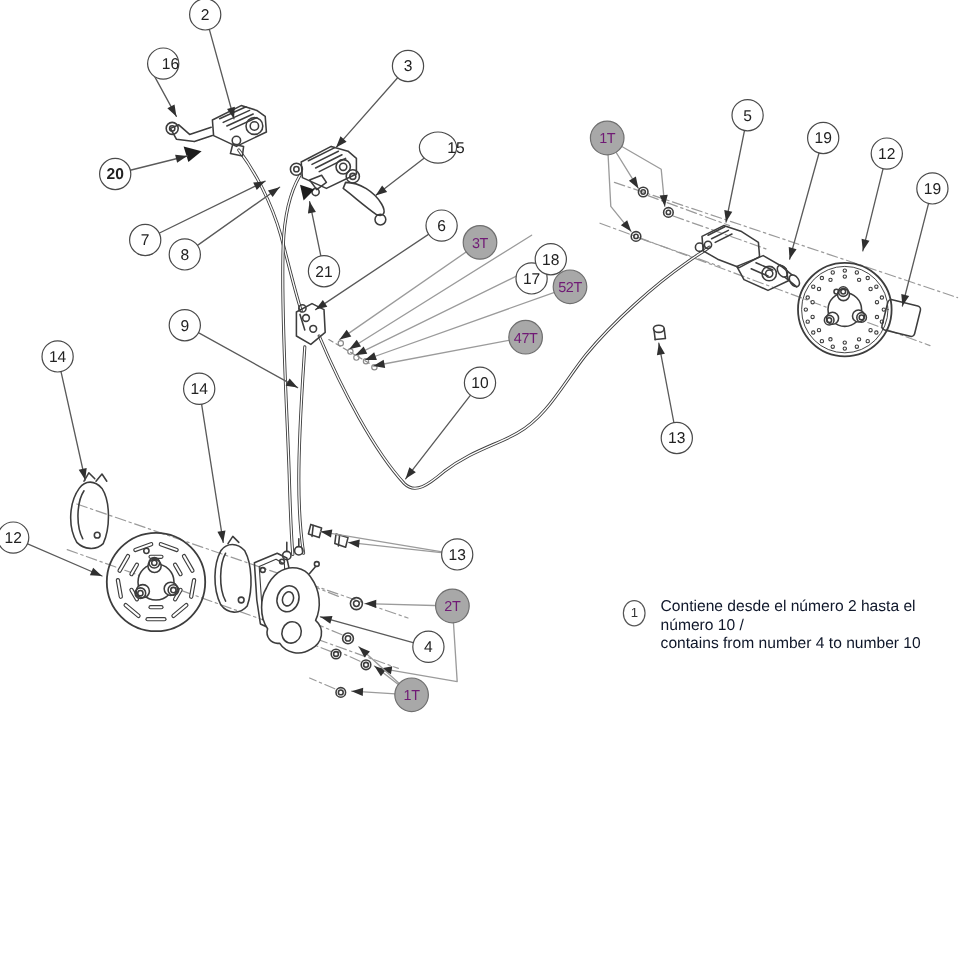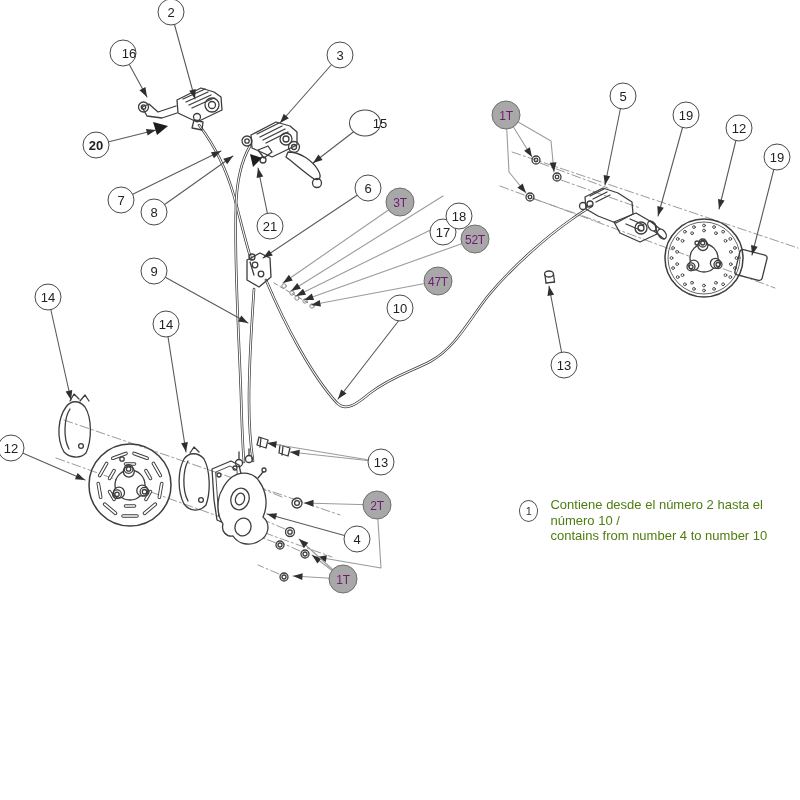--- a/index.html
+++ b/index.html
@@ -9,21 +9,21 @@
   .balloon{position:absolute;transform:translate(-50%,-50%);box-sizing:border-box;
            display:flex;align-items:center;justify-content:center;border-radius:50%;
            background:#fff;border:1.5px solid #4a4a4a;color:#222;
            width:27px;height:27px;font-size:13px;line-height:1;}
   .balloon.gray{width:29px;height:29px;background:#a8a8a8;border-color:#6f6f6f;
                 color:#701a75;font-size:12px;letter-spacing:-0.3px;}
   .note{position:absolute;left:519px;top:497px;display:flex;align-items:flex-start;}
   .note-circle{width:22px;height:22px;border:1.3px solid #555;border-radius:50%;
                box-sizing:border-box;display:flex;align-items:center;justify-content:center;
                font-size:11px;color:#333;margin-top:3px;}
-  .note-text{margin-left:12px;color:#4d7c0f;font-size:13px;line-height:15.5px;}
+  .note-text{margin-left:12px;color:#0f172a;font-size:13px;line-height:15.5px;}
 </style>
 </head>
 <body>
 
 <div class="stage">
 
 <svg id="drawing" width="800" height="800" viewBox="0 0 800 800" fill="none" stroke="#3d3d3d" stroke-width="1.3" stroke-linejoin="round" stroke-linecap="round">
 
   <g stroke="#9a9a9a" stroke-width="1" stroke-dasharray="9 3 2 3">
     <line x1="64" y1="420" x2="340" y2="515"></line>
@@ -373,34 +373,34 @@
         <polygon points="0,0 -9.5,3.4 -9.5,-3.4" fill="#2f2f2f" stroke="none" transform="translate(719,209) rotate(103.86968643850506)"></polygon>
         <polyline points="777,157 752,255" stroke="#5a5a5a" stroke-width="1.1" fill="none"></polyline>
         <polygon points="0,0 -9.5,3.4 -9.5,-3.4" fill="#2f2f2f" stroke="none" transform="translate(752,255) rotate(104.31104126260642)"></polygon>
         <polyline points="564,365 549,286" stroke="#5a5a5a" stroke-width="1.1" fill="none"></polyline>
         <polygon points="0,0 -9.5,3.4 -9.5,-3.4" fill="#2f2f2f" stroke="none" transform="translate(549,286) rotate(-100.75096699318806)"></polygon>
       </g>
 </svg>
 
 <div id="balloon-layer">
       <div class="balloon" style="left: 171px; top: 12px;">2</div>
-      <div class="balloon" style="left: 123px; top: 53px; padding-left: 12px;">16</div>
+      <div class="balloon" style="left: 136px; top: 53px; padding-left: 12px;">16</div>
       <div class="balloon" style="left: 340px; top: 55px;">3</div>
       <div class="balloon" style="left: 96px; top: 145px; font-weight: bold;">20</div>
       <div class="balloon" style="left: 365px; top: 123px; padding-left: 30px;">15</div>
       <div class="balloon" style="left: 121px; top: 200px;">7</div>
       <div class="balloon" style="left: 154px; top: 212px;">8</div>
       <div class="balloon" style="left: 270px; top: 226px;">21</div>
       <div class="balloon" style="left: 368px; top: 188px;">6</div>
       <div class="balloon gray" style="left: 400px; top: 202px; text-align: right;">3T</div>
       <div class="balloon" style="left: 443px; top: 196px; margin-top: 36px;">17</div>
       <div class="balloon" style="left: 459px; top: 216px;">18</div>
       <div class="balloon gray" style="left: 475px; top: 239px;">52T</div>
       <div class="balloon gray" style="left: 438px; top: 281px;">47T</div>
-      <div class="balloon" style="left: 400px; top: 308px; text-align: right;">10</div>
+      <div class="balloon" style="left: 400px; top: 319px; text-align: right;">10</div>
       <div class="balloon" style="left: 154px; top: 271px;">9</div>
       <div class="balloon" style="left: 48px; top: 297px;">14</div>
       <div class="balloon" style="left: 166px; top: 324px;">14</div>
       <div class="balloon" style="left: 11px; top: 448px;">12</div>
       <div class="balloon" style="left: 381px; top: 462px;">13</div>
       <div class="balloon gray" style="left: 377px; top: 505px;">2T</div>
       <div class="balloon" style="left: 357px; top: 539px;">4</div>
       <div class="balloon gray" style="left: 343px; top: 579px;">1T</div>
       <div class="balloon gray" style="left: 506px; top: 115px;">1T</div>
       <div class="balloon" style="left: 623px; top: 96px;">5</div>

